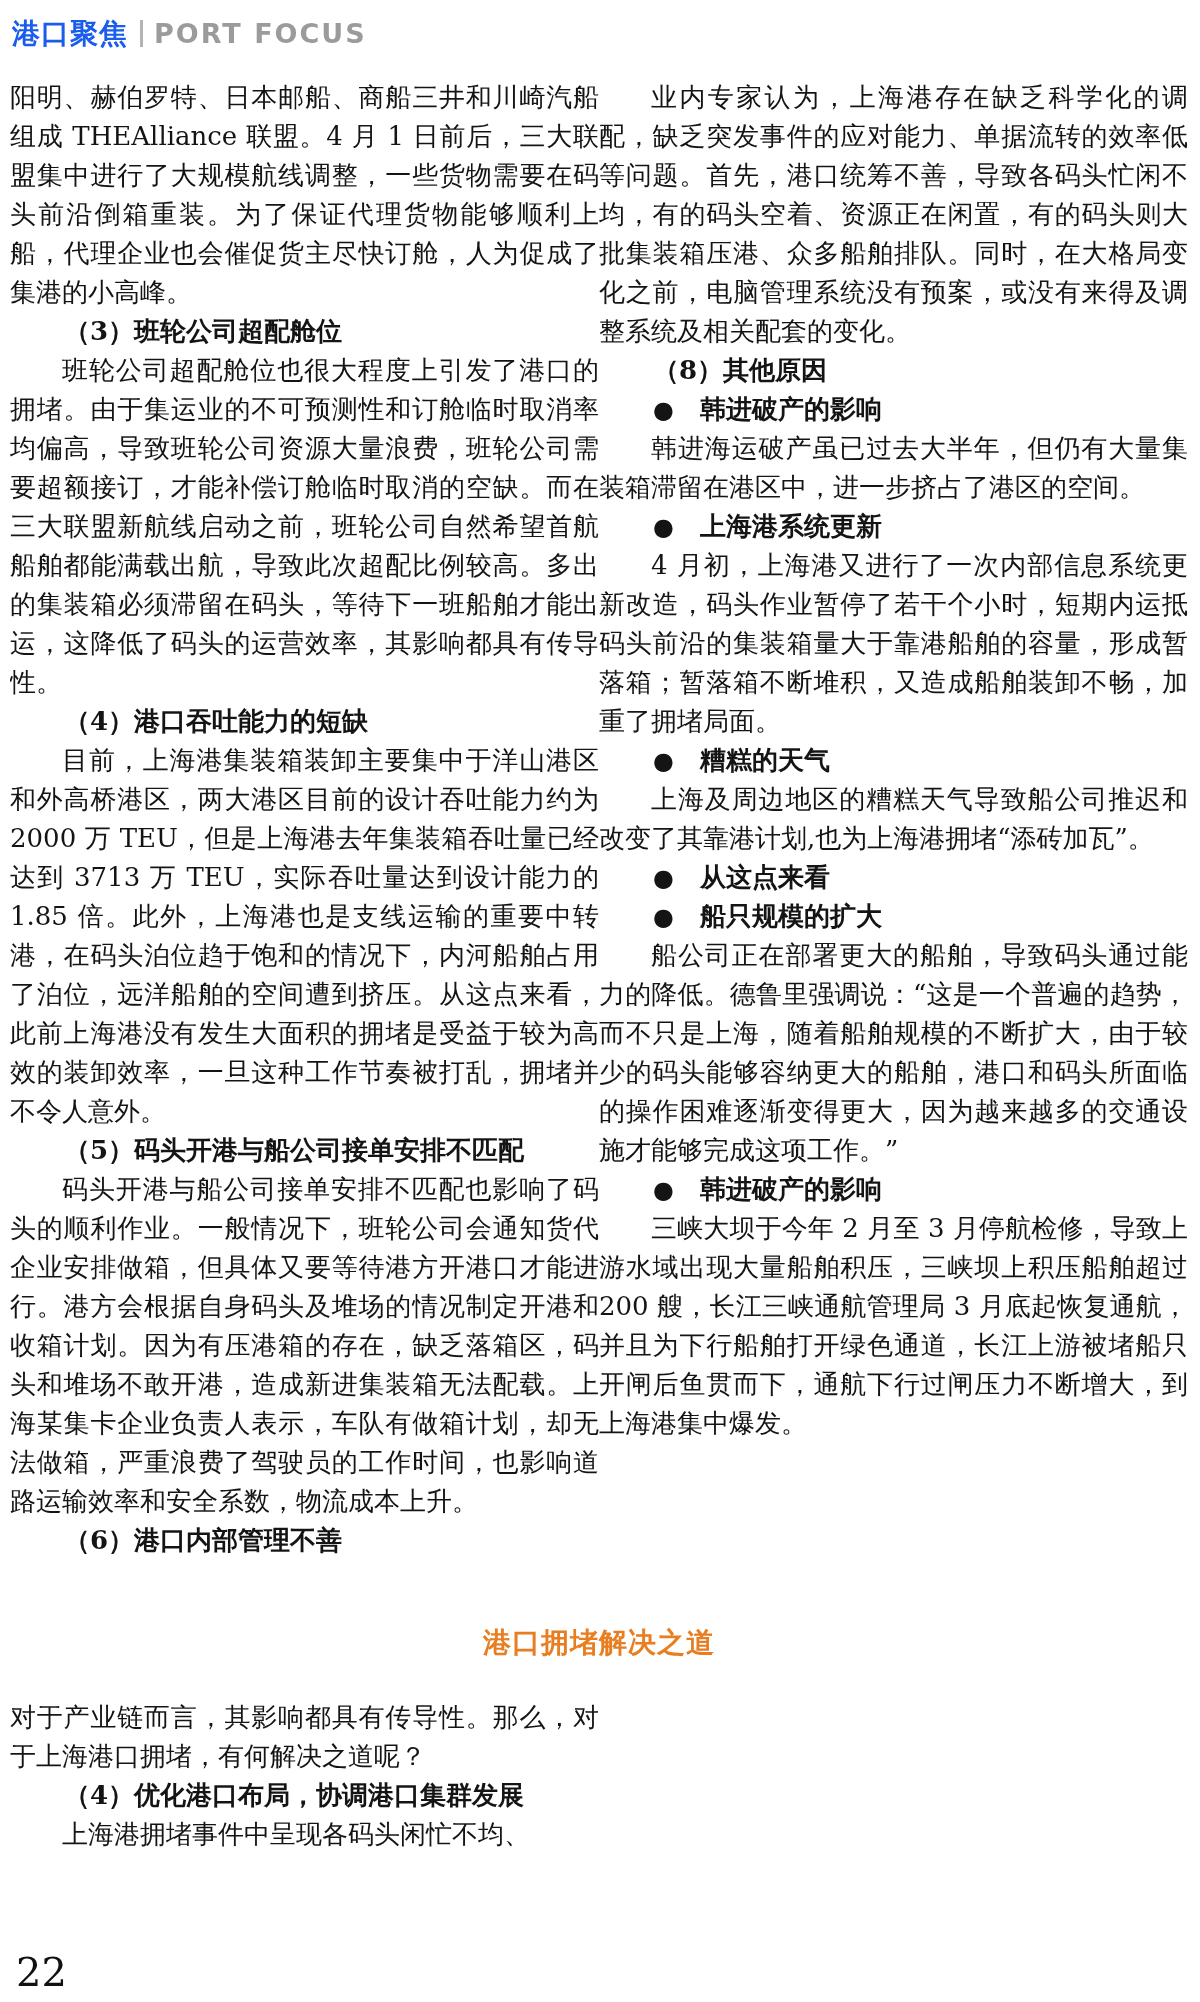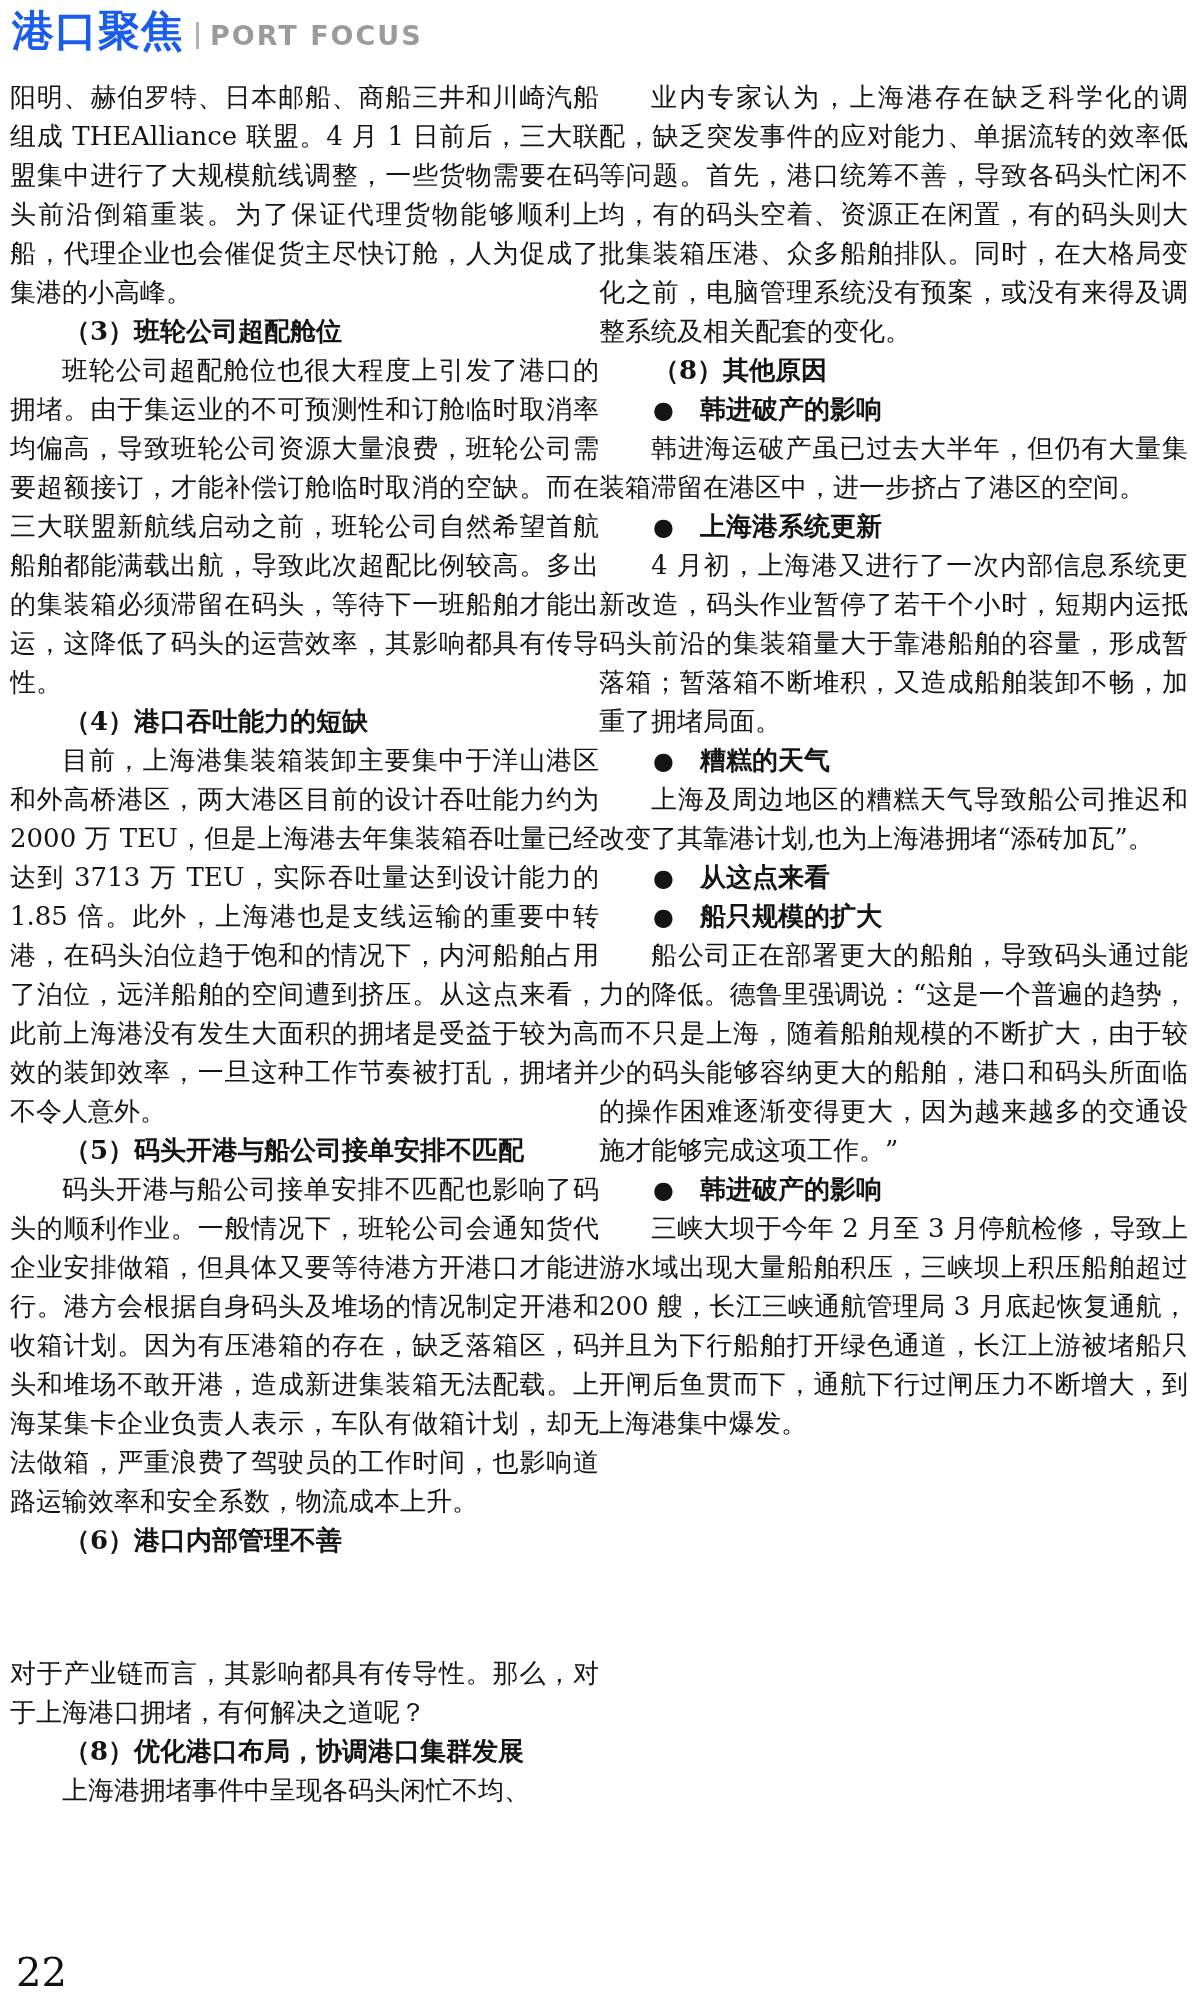--- a/index.html
+++ b/index.html
@@ -13,22 +13,22 @@
   html,body{background:var(--bg);}
   body{
     width:1200px;height:2002px;position:relative;overflow:hidden;
     font-family:"DejaVu Serif","Liberation Serif",serif;
     color:var(--body-text);
   }
   .page{padding:10px 12px 0 10px;}
   
   .masthead{display:flex;align-items:baseline;padding-left:2px;}
   .title-cn{
-    font-family:Liberation Mono, monospace;
-    font-weight:bold;font-size:42px;line-height:48px;
+    font-family:Liberation Serif, serif;
+    font-weight:bold;font-size:28px;line-height:48px;
     color:var(--title-blue);letter-spacing:1px;
   }
   .title-bar{
     display:inline-block;width:3px;height:27px;background:#B3B3B3;
     margin:0 11px 0 12px;position:relative;top:4px;
   }
   .title-en{
     font-family:"DejaVu Sans","Liberation Sans",sans-serif;
     font-weight:bold;font-size:27px;color:var(--title-gray);letter-spacing:2px;
   }
@@ -89,24 +89,25 @@
         <p class="bullet-item"><span class="bullet-dot">●</span><span>糟糕的天气</span></p>
         <p class="para">上海及周边地区的糟糕天气导致船公司推迟和改变了其靠港计划,也为上海港拥堵“添砖加瓦”。</p>
         <p class="bullet-item"><span class="bullet-dot">●</span><span>从这点来看</span></p>
         <p class="bullet-item"><span class="bullet-dot">●</span><span>船只规模的扩大</span></p>
         <p class="para">船公司正在部署更大的船舶，导致码头通过能力的降低。德鲁里强调说：“这是一个普遍的趋势，而不只是上海，随着船舶规模的不断扩大，由于较少的码头能够容纳更大的船舶，港口和码头所面临的操作困难逐渐变得更大，因为越来越多的交通设施才能够完成这项工作。”</p>
         <p class="bullet-item"><span class="bullet-dot">●</span><span>韩进破产的影响</span></p>
         <p class="para">三峡大坝于今年 2 月至 3 月停航检修，导致上游水域出现大量船舶积压，三峡坝上积压船舶超过 200 艘，长江三峡通航管理局 3 月底起恢复通航，并且为下行船舶打开绿色通道，长江上游被堵船只开闸后鱼贯而下，通航下行过闸压力不断增大，到上海港集中爆发。</p>
       </div>
   </div>
 
+  <div class="solution-heading">港口拥堵解决之道</div>
 
   <div class="cols cols-bottom">
     <div class="col">
         <p class="para no-indent">对于产业链而言，其影响都具有传导性。那么，对于上海港口拥堵，有何解决之道呢？</p>
-        <p class="num-heading">（8）优化港口布局，协调港口集群发展</p>
+        <p class="num-heading">（4）优化港口布局，协调港口集群发展</p>
         <p class="para">上海港拥堵事件中呈现各码头闲忙不均、</p>
       </div>
   </div>
 
 </div>
 
 <div class="page-number">22</div>
 
 </body></html>

